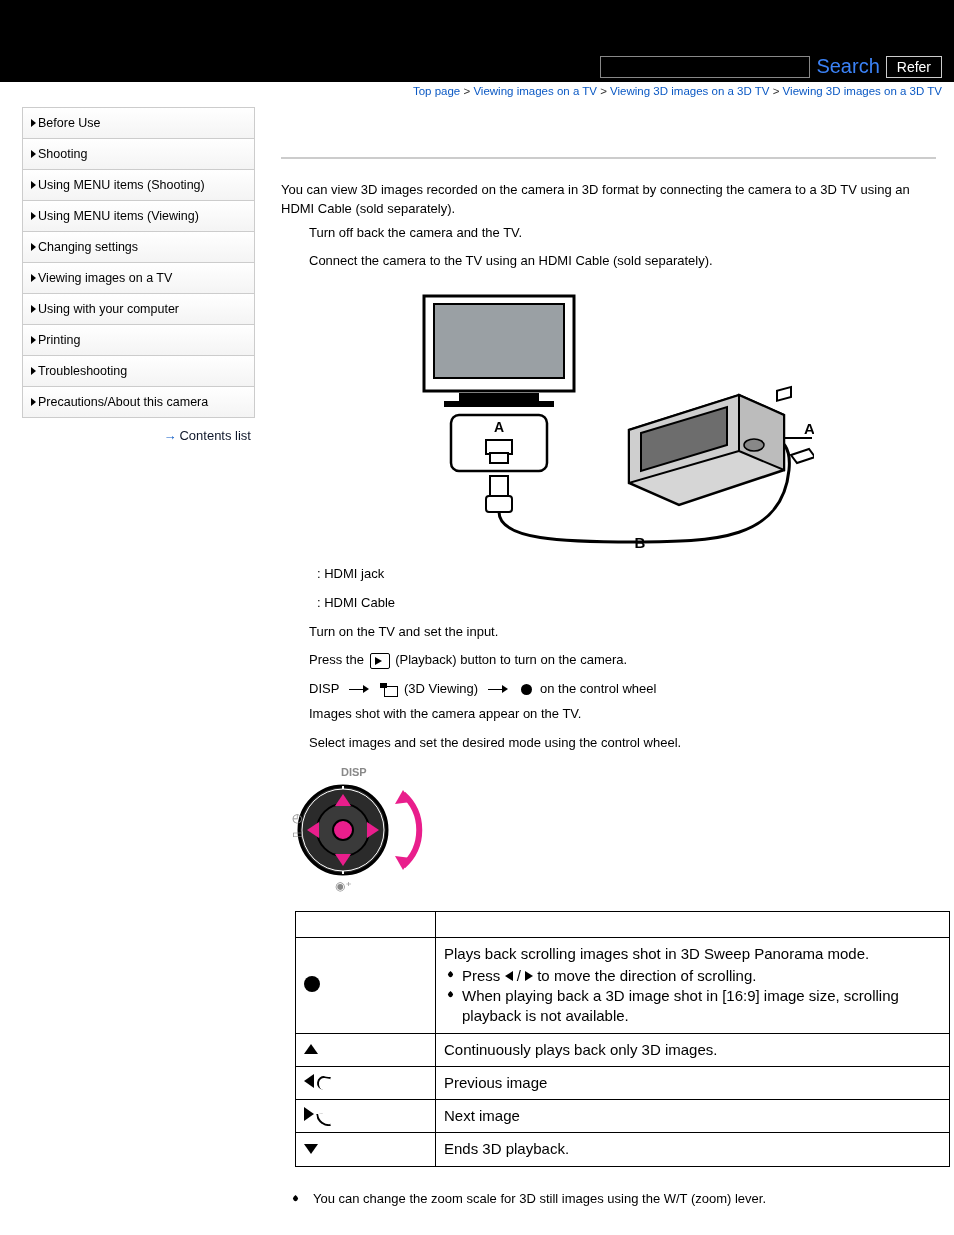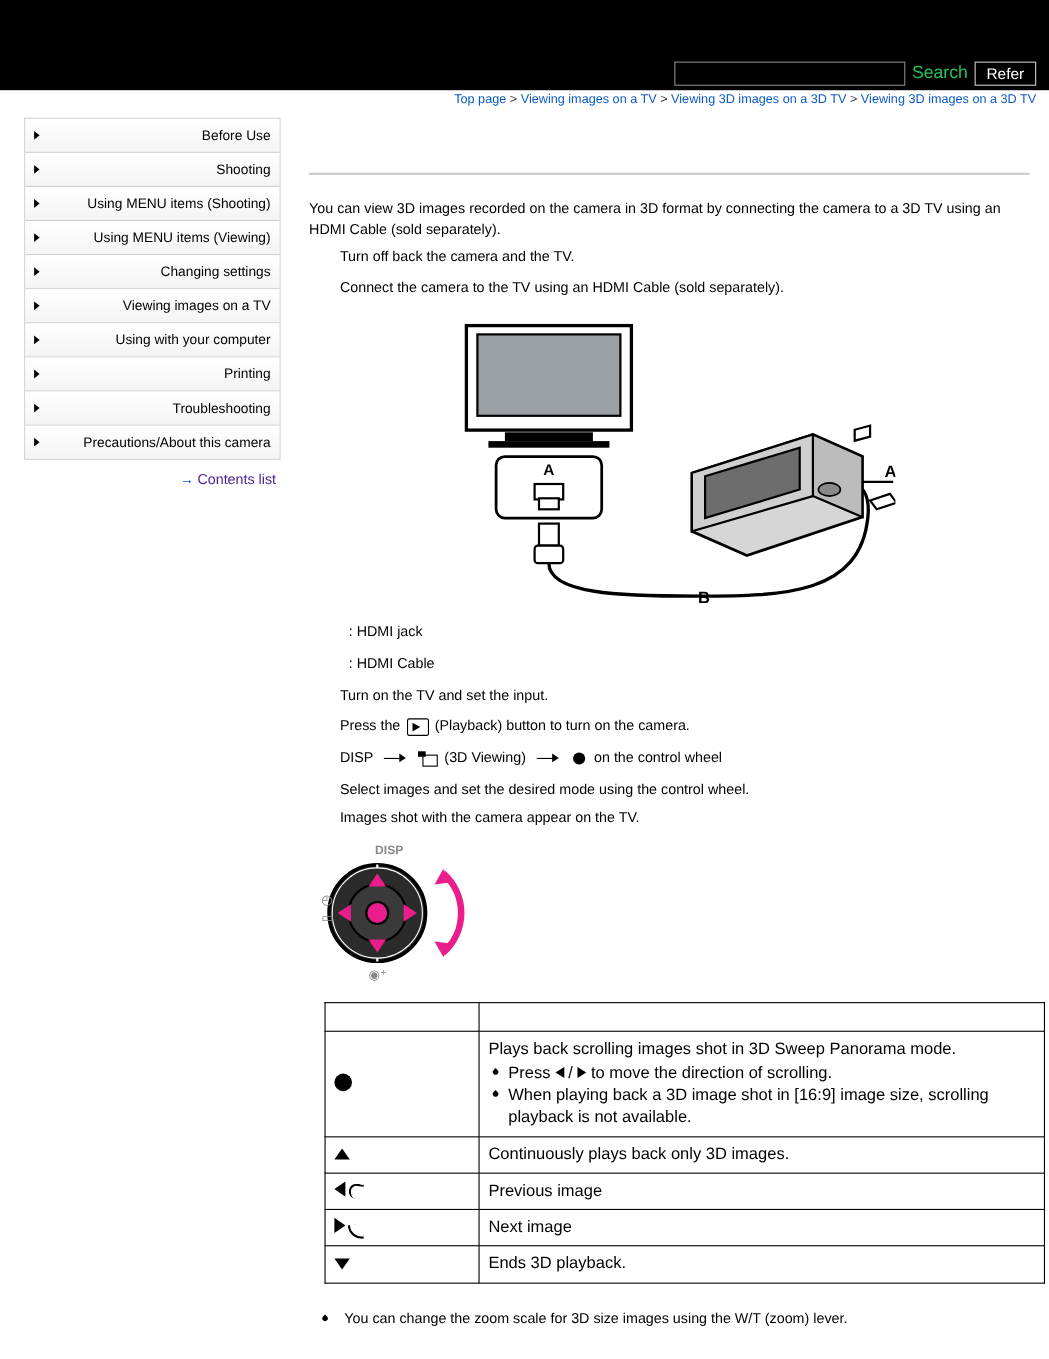--- a/index.html
+++ b/index.html
@@ -1,31 +1,31 @@
 <!DOCTYPE html>
 <html><head>
 <meta charset="utf-8">
 <style>
   * { margin:0; padding:0; box-sizing:border-box; }
   body { font-family: Arial, Helvetica, sans-serif; font-size:13px; color:#000; background:#fff; width:954px; }
   .topbar { background:#000; color:#fff; height:82px; position:relative; }
   .search-wrap { position:absolute; right:12px; bottom:0; display:flex; align-items:center; gap:6px; padding-bottom:4px;}
   .search-input { width:210px; height:22px; background:#000; border:1px solid #888; color:#fff; padding:0 4px; }
-  .search-label { color:#22c55e; font-size:16px; }
+  .search-label { color:#3b82f6; font-size:20px; }
   .print-btn { color:#fff; border:1px solid #ccc; background:transparent; padding:2px 10px; font-size:14px; cursor:pointer; }
   .breadcrumb { font-size:11.5px; text-align:right; padding:3px 12px 0 0; color:#0b59c4; }
   .breadcrumb .sep { color:#333; }
   .layout { display:flex; align-items:flex-start; }
   .sidebar { width:255px; padding:10px 0 0 22px; }
   .nav { border:1px solid #ccc; }
-  .nav-item { display:flex; align-items:center; gap:2px; padding:8px 8px; border-bottom:1px solid #ccc; font-size:12.5px; background:linear-gradient(#fff,#f4f4f4); cursor:pointer;justify-content:space-between; }
+  .nav-item { display:flex; align-items:center; gap:2px; padding:8px 8px; border-bottom:1px solid #ccc; font-size:12.5px; background:linear-gradient(#fff,#f4f4f4); cursor:pointer; }
   .nav-item:last-child { border-bottom:none; }
   .tri { width:0;height:0;border-top:4px solid transparent;border-bottom:4px solid transparent;border-left:5px solid #000; display:inline-block; }
   .contents-row { text-align:right; padding:10px 4px 0 0; font-size:13px; }
-  .contents-row a { color:#4c1d95; text-decoration:none; }
+  .contents-row a { color:#0f172a; text-decoration:none; }
   .arrow-blue { color:#0b59c4; font-weight:bold; letter-spacing:-1px; margin-right:4px; }
   .main { flex:1; padding:60px 18px 40px 26px; }
   .intro p { line-height:1.45; font-size:13px; }
   .hr-top { height:2px; background:#ccc; margin:0 0 22px 0; }
   .step-block { padding:4px 0 4px 28px; font-size:13px; line-height:1.6; }
   .illus { display:block; margin:14px auto 10px; }
   .legend { padding:2px 0 2px 36px; line-height:1.9; }
   .icon-box { display:inline-block; width:20px; height:16px; border:1.5px solid #000; border-radius:2px; position:relative; vertical-align:middle; margin:0 2px; }
   .icon-box::after { content:""; position:absolute; left:4px; top:3px; width:0;height:0;border-top:4.5px solid transparent;border-bottom:4.5px solid transparent;border-left:7px solid #000; }
   .arrow-thin { display:inline-block; width:20px; height:8px; position:relative; vertical-align:middle; margin:0 6px;}
@@ -178,22 +178,22 @@
     </div>
     <div class="step-block">
       <span>DISP </span>
       <span class="arrow-thin"></span>
       <span class="mini-3d"></span>
       <span>(3D Viewing) </span>
       <span class="arrow-thin"></span>
       <span class="dot"></span>
       <span> on the control wheel</span>
     </div>
+    <div class="step-block" style="padding-top:0">Images shot with the camera appear on the TV.</div>
     <div class="step-block">Select images and set the desired mode using the control wheel.</div>
-    <div class="step-block" style="padding-top:0">Images shot with the camera appear on the TV.</div>
 
     <svg width="150" height="130" viewBox="0 0 150 130" style="margin:6px 0 0 4px;">
       <text x="56" y="12" font-size="11" fill="#888" font-family="Arial" font-weight="bold">DISP</text>
       <circle cx="58" cy="66" r="44" fill="#2b2b2b" stroke="#000" stroke-width="3"></circle>
       <circle cx="58" cy="66" r="41" fill="none" stroke="#fff" stroke-width="1"></circle>
       <g stroke="#fff" stroke-width="2">
         <line x1="58" y1="25" x2="58" y2="22"></line>
           <line x1="58" y1="107" x2="58" y2="110"></line>
 
       </g>
@@ -243,18 +243,18 @@
         <td class="icon-cell"><span class="tri-r-s"></span><span class="curve-glyph2"></span></td>
         <td class="cell-text">Next image</td>
       </tr>
       <tr>
         <td class="icon-cell"><span class="tri-dn-s"></span></td>
         <td class="cell-text">Ends 3D playback.</td>
       </tr>
     </tbody>
       </table>
 
-    <div class="foot-bullet">You can change the zoom scale for 3D size images using the W/T (zoom) lever.</div>
+    <div class="foot-bullet">You can change the zoom scale for 3D still images using the W/T (zoom) lever.</div>
 
     <div class="pagenum">216</div>
     
   </div>
 </div>
 
 </body></html>

